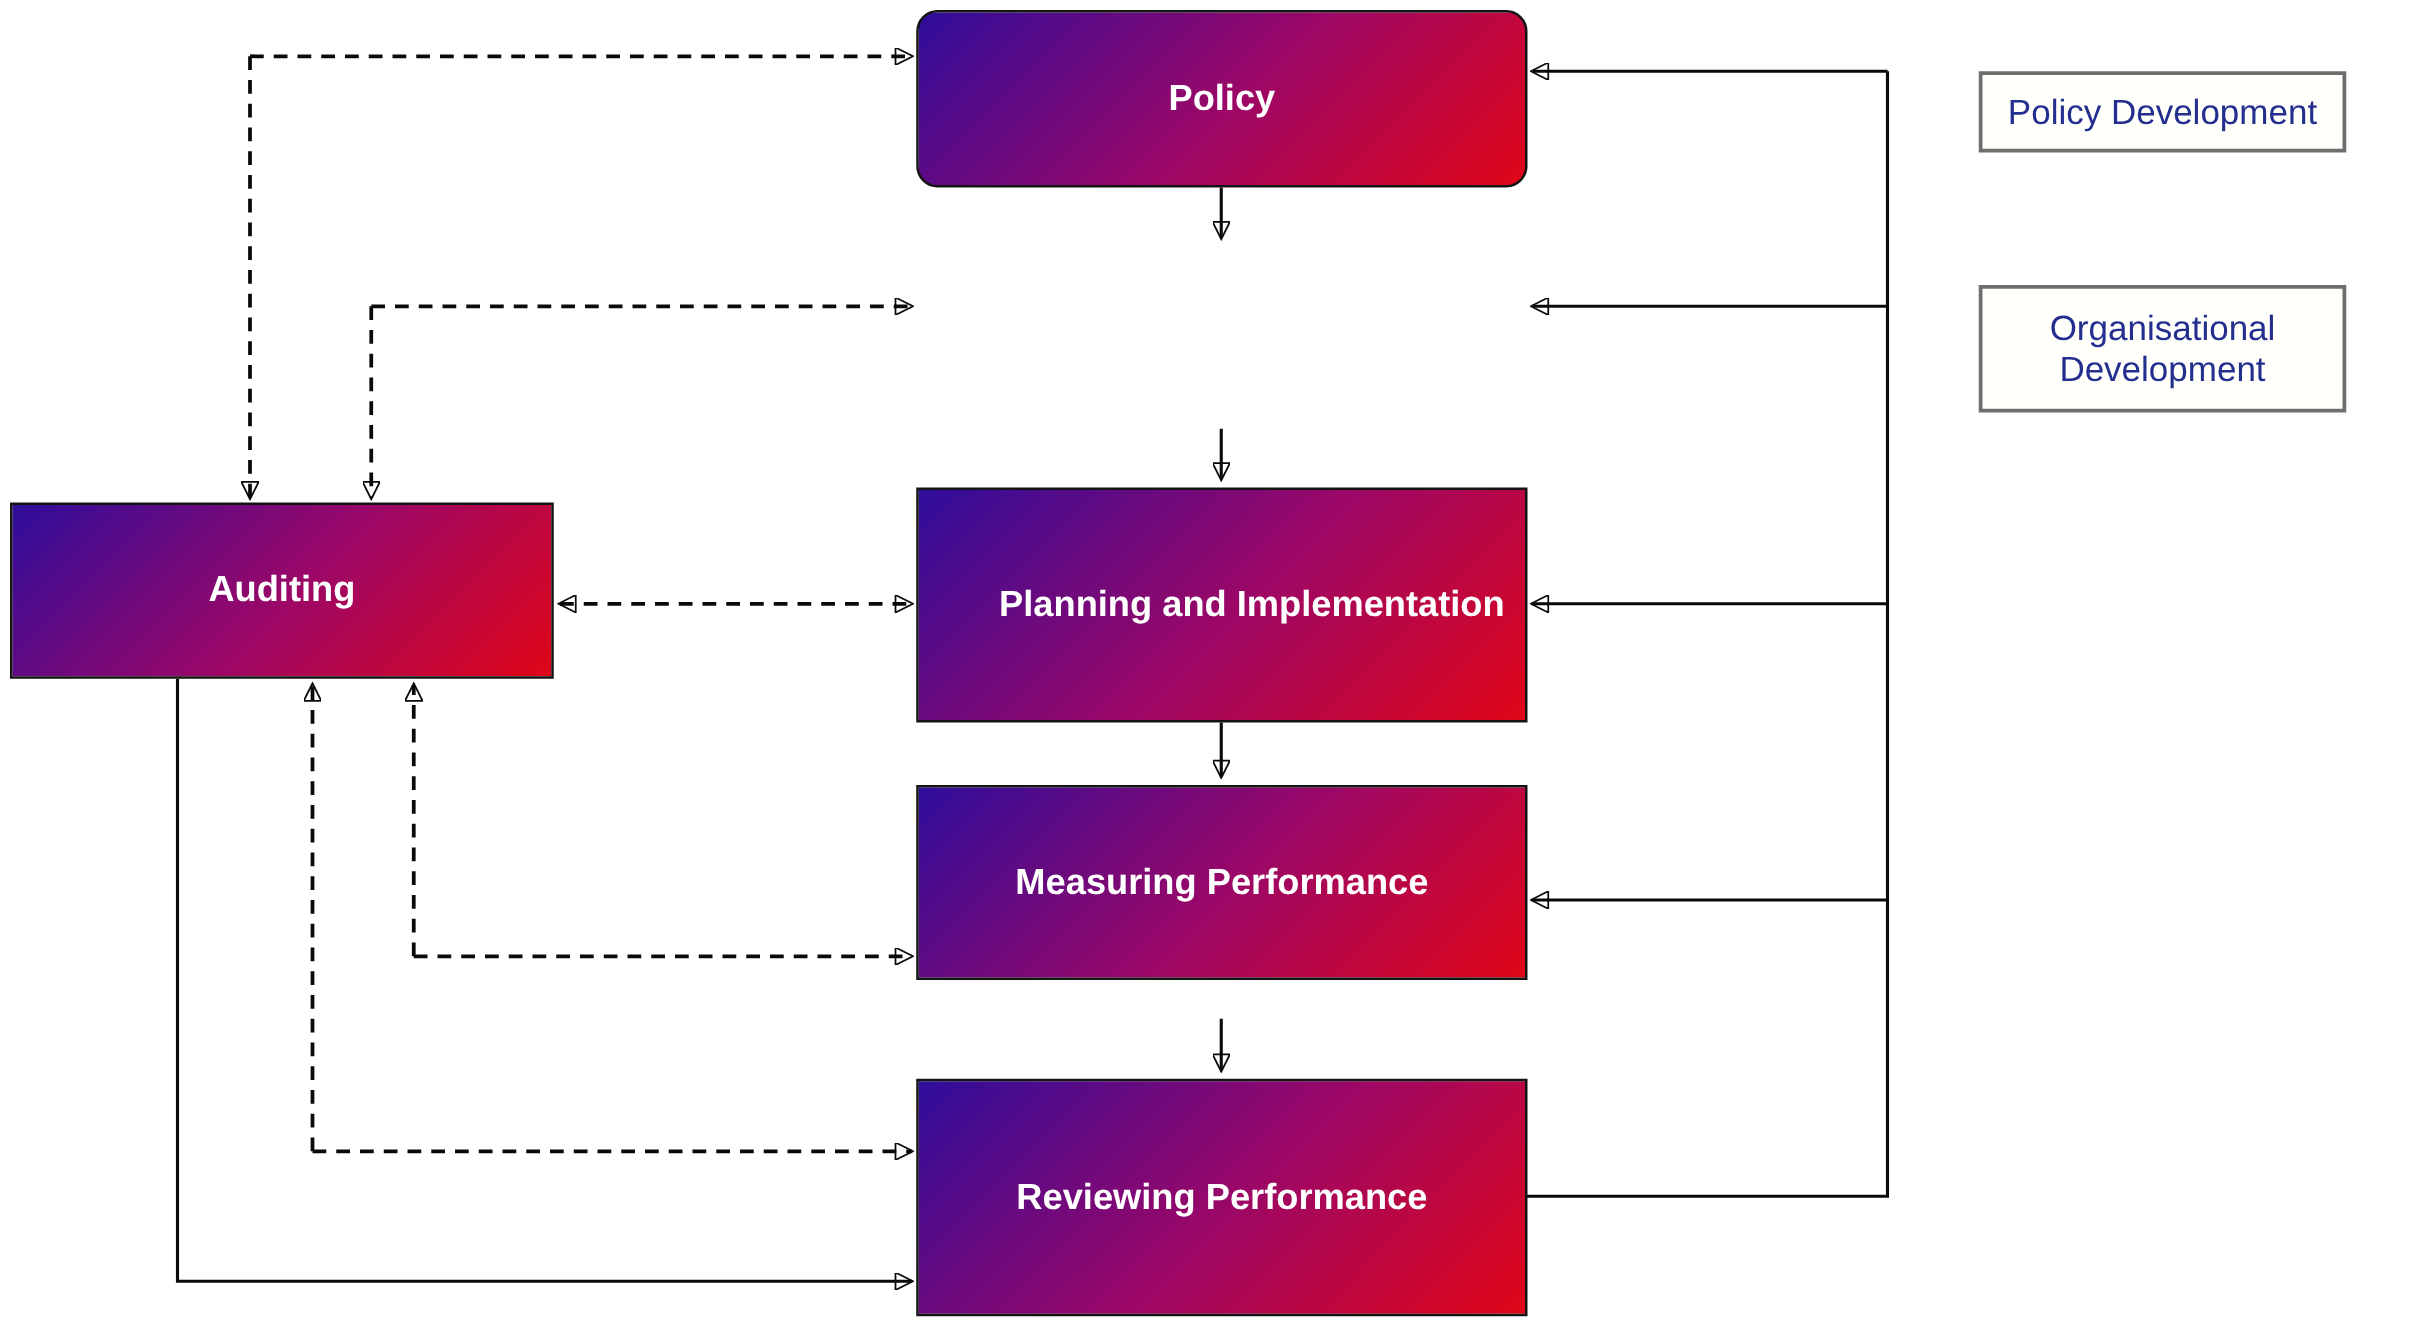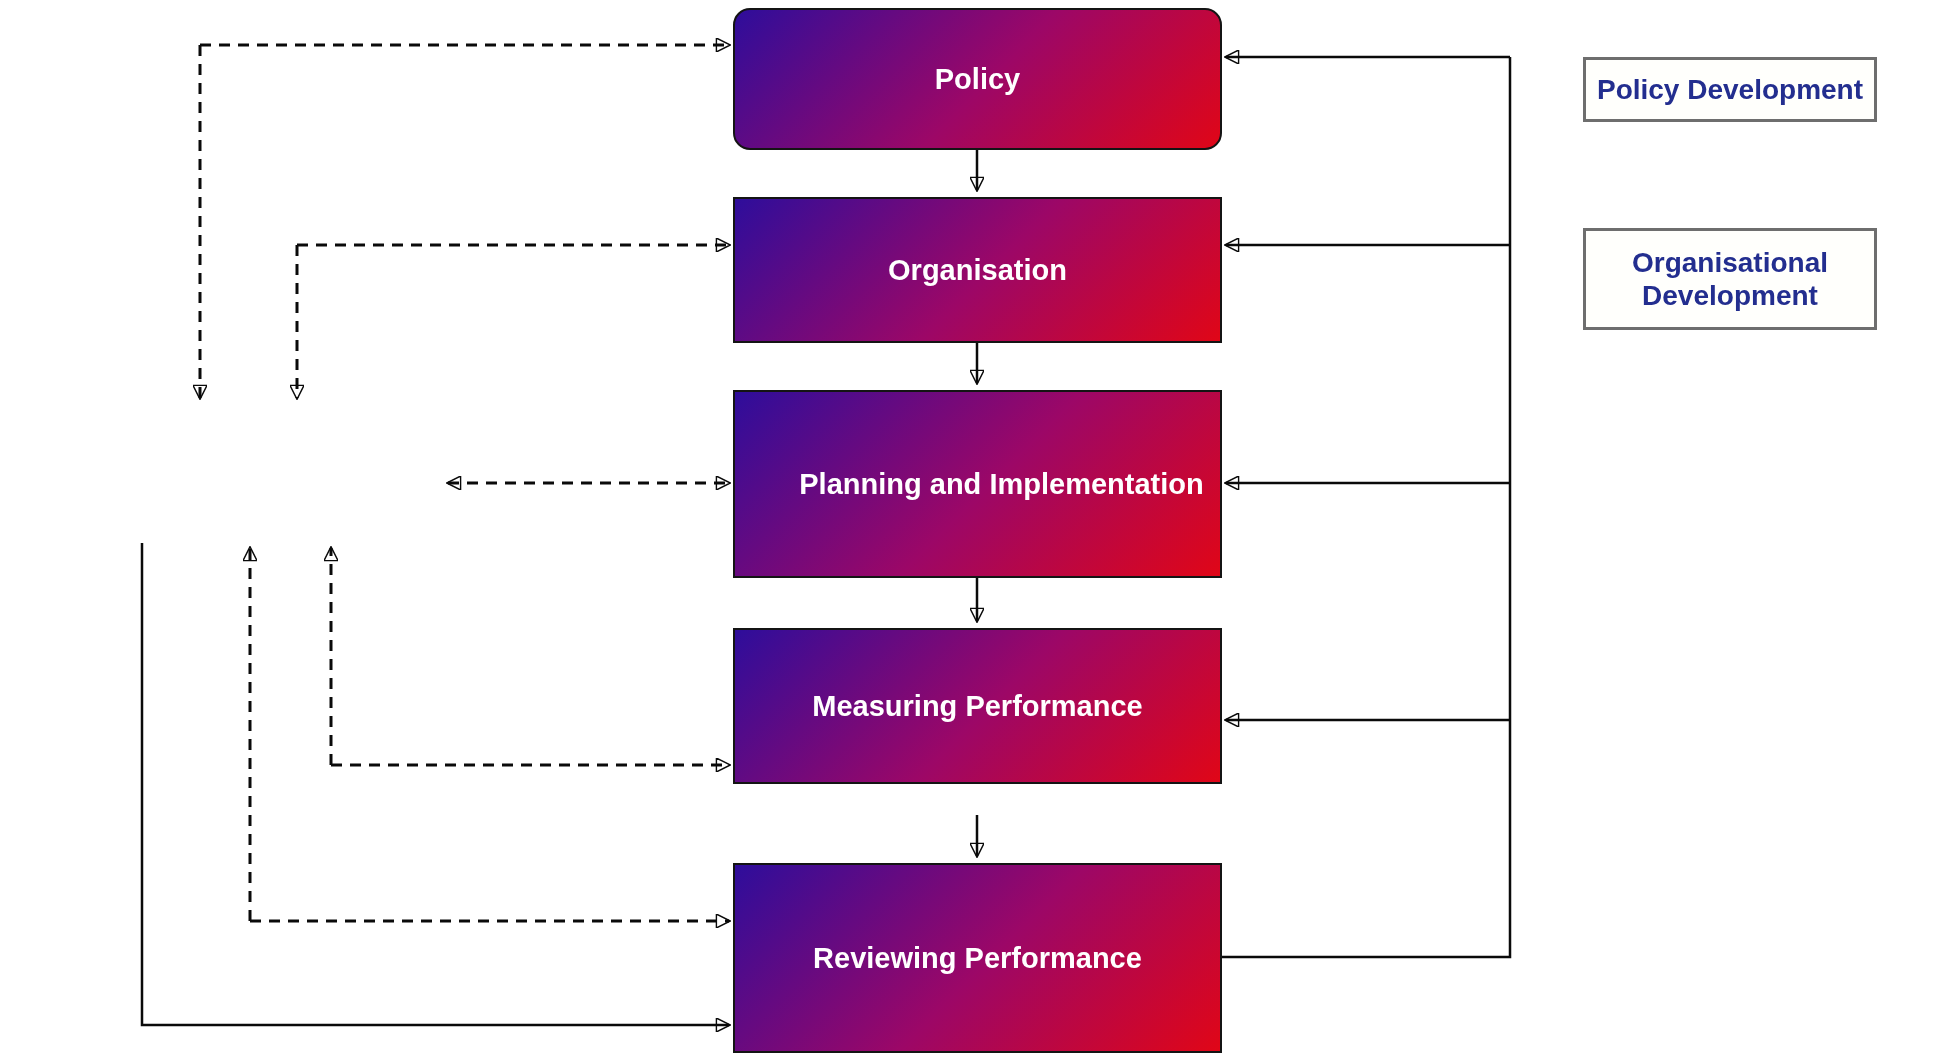--- a/index.html
+++ b/index.html
@@ -52,21 +52,21 @@
     color:var(--box-text-color);
     font-size:29px;font-weight:bold;
   }
   .side-label{
     position:absolute;left:1583px;width:294px;
     box-sizing:border-box;
     border:3px solid var(--label-border-color);
     background:var(--label-bg-color);
     display:flex;align-items:center;justify-content:center;
     color:var(--label-text-color);
-    font-size:28px;font-weight:bold;line-height:1.18;
+    font-size:28px;font-weight:normal;line-height:1.18;
     text-align:center;
     white-space:pre-line;
   }
   .label-1{top:57px;height:65px;}
   .label-2{top:228px;height:102px;align-items:center;}
   .label-3{top:497px;height:225px;}
   .label-4{top:862px;height:145px;}
 </style>
 </head>
 <body>
@@ -104,33 +104,33 @@
     <path class="dashed-line" d="M331 765 L331 548" marker-end="url(#arrow)"></path>
     <path class="dashed-line" d="M331 765 L729 765" marker-end="url(#arrow)"></path>
 
     <path class="dashed-line" d="M250 921 L250 548" marker-end="url(#arrow)"></path>
     <path class="dashed-line" d="M250 921 L729 921" marker-end="url(#arrow)"></path>
   </svg>
 
   <div class="process-box box-policy">
     <span>Policy</span>
   </div>
-  <div class="process-box box-organisation">
-    <span>Organisation</span>
-  </div>
   <div class="process-box box-planning">
     <span>Planning and Implementation</span>
   </div>
   <div class="process-box box-measuring">
     <span>Measuring Performance</span>
   </div>
   <div class="process-box box-reviewing">
     <span>Reviewing Performance</span>
   </div>
 
+  <div class="box-auditing">
+    <span>Auditing</span>
+  </div>
 
   <div class="side-label label-1">
     <span>Policy Development</span>
   </div>
   <div class="side-label label-2">
     <span>Organisational
 Development</span>
   </div>
 
 </div>

